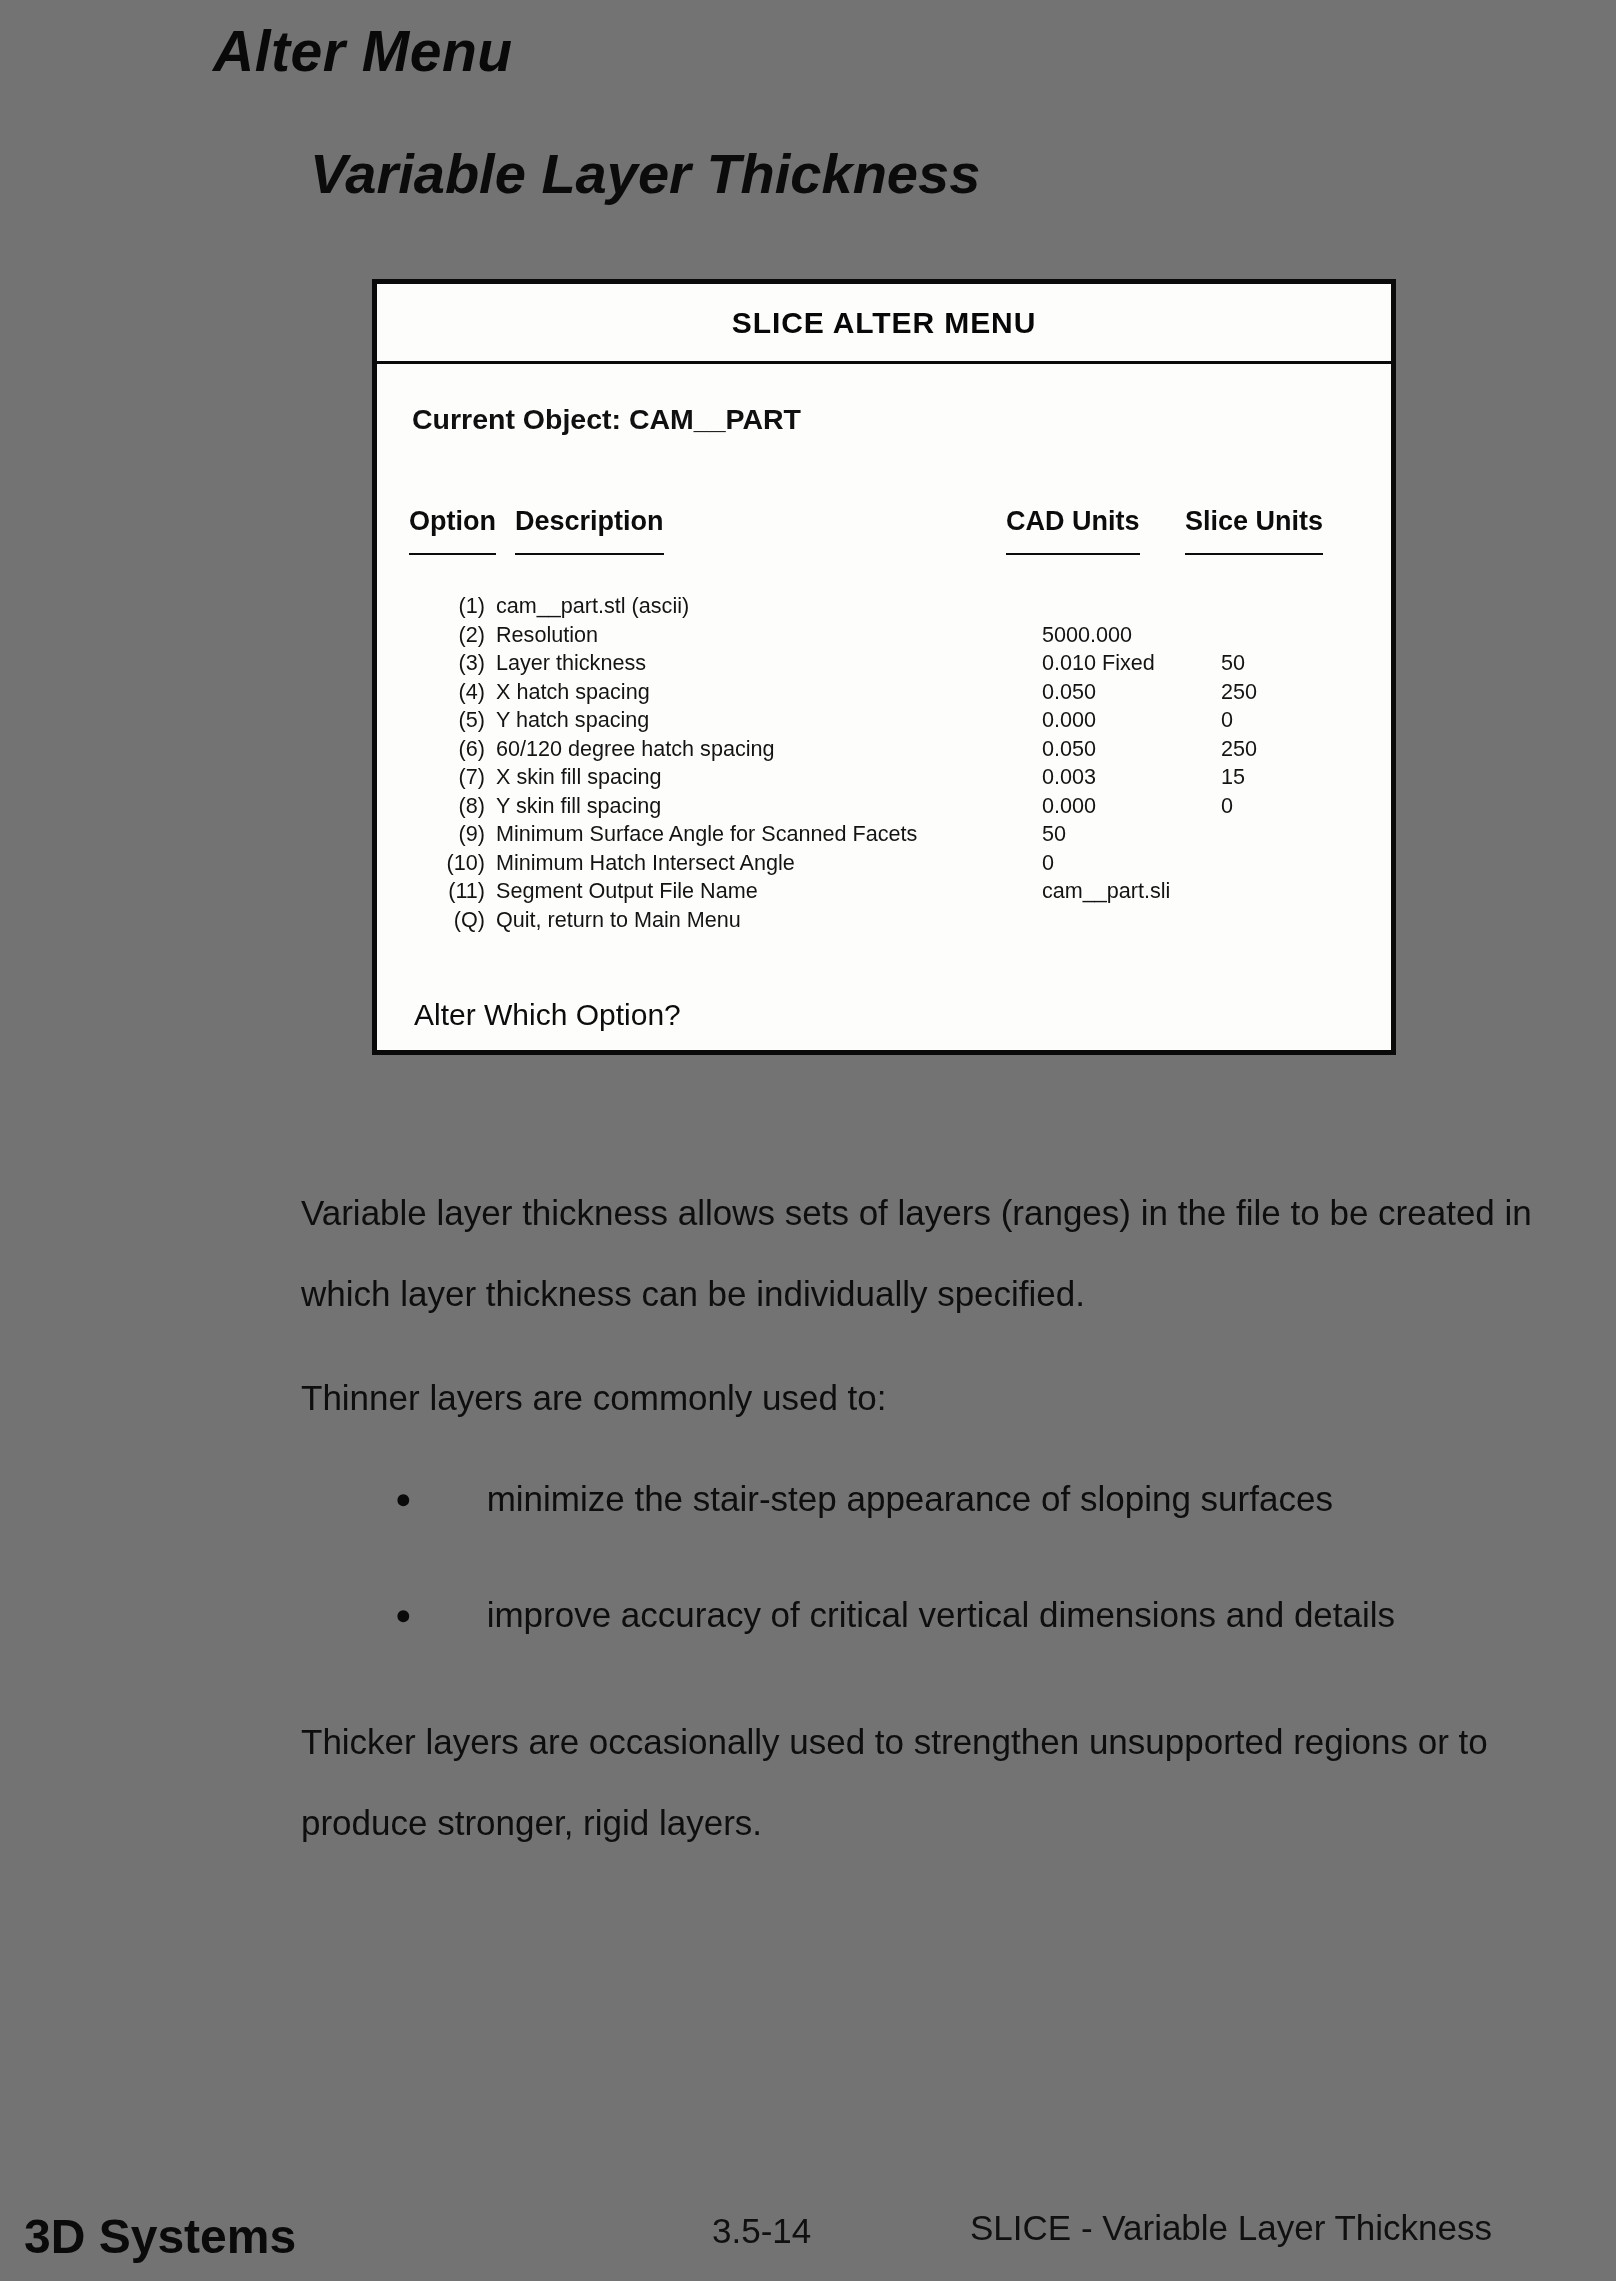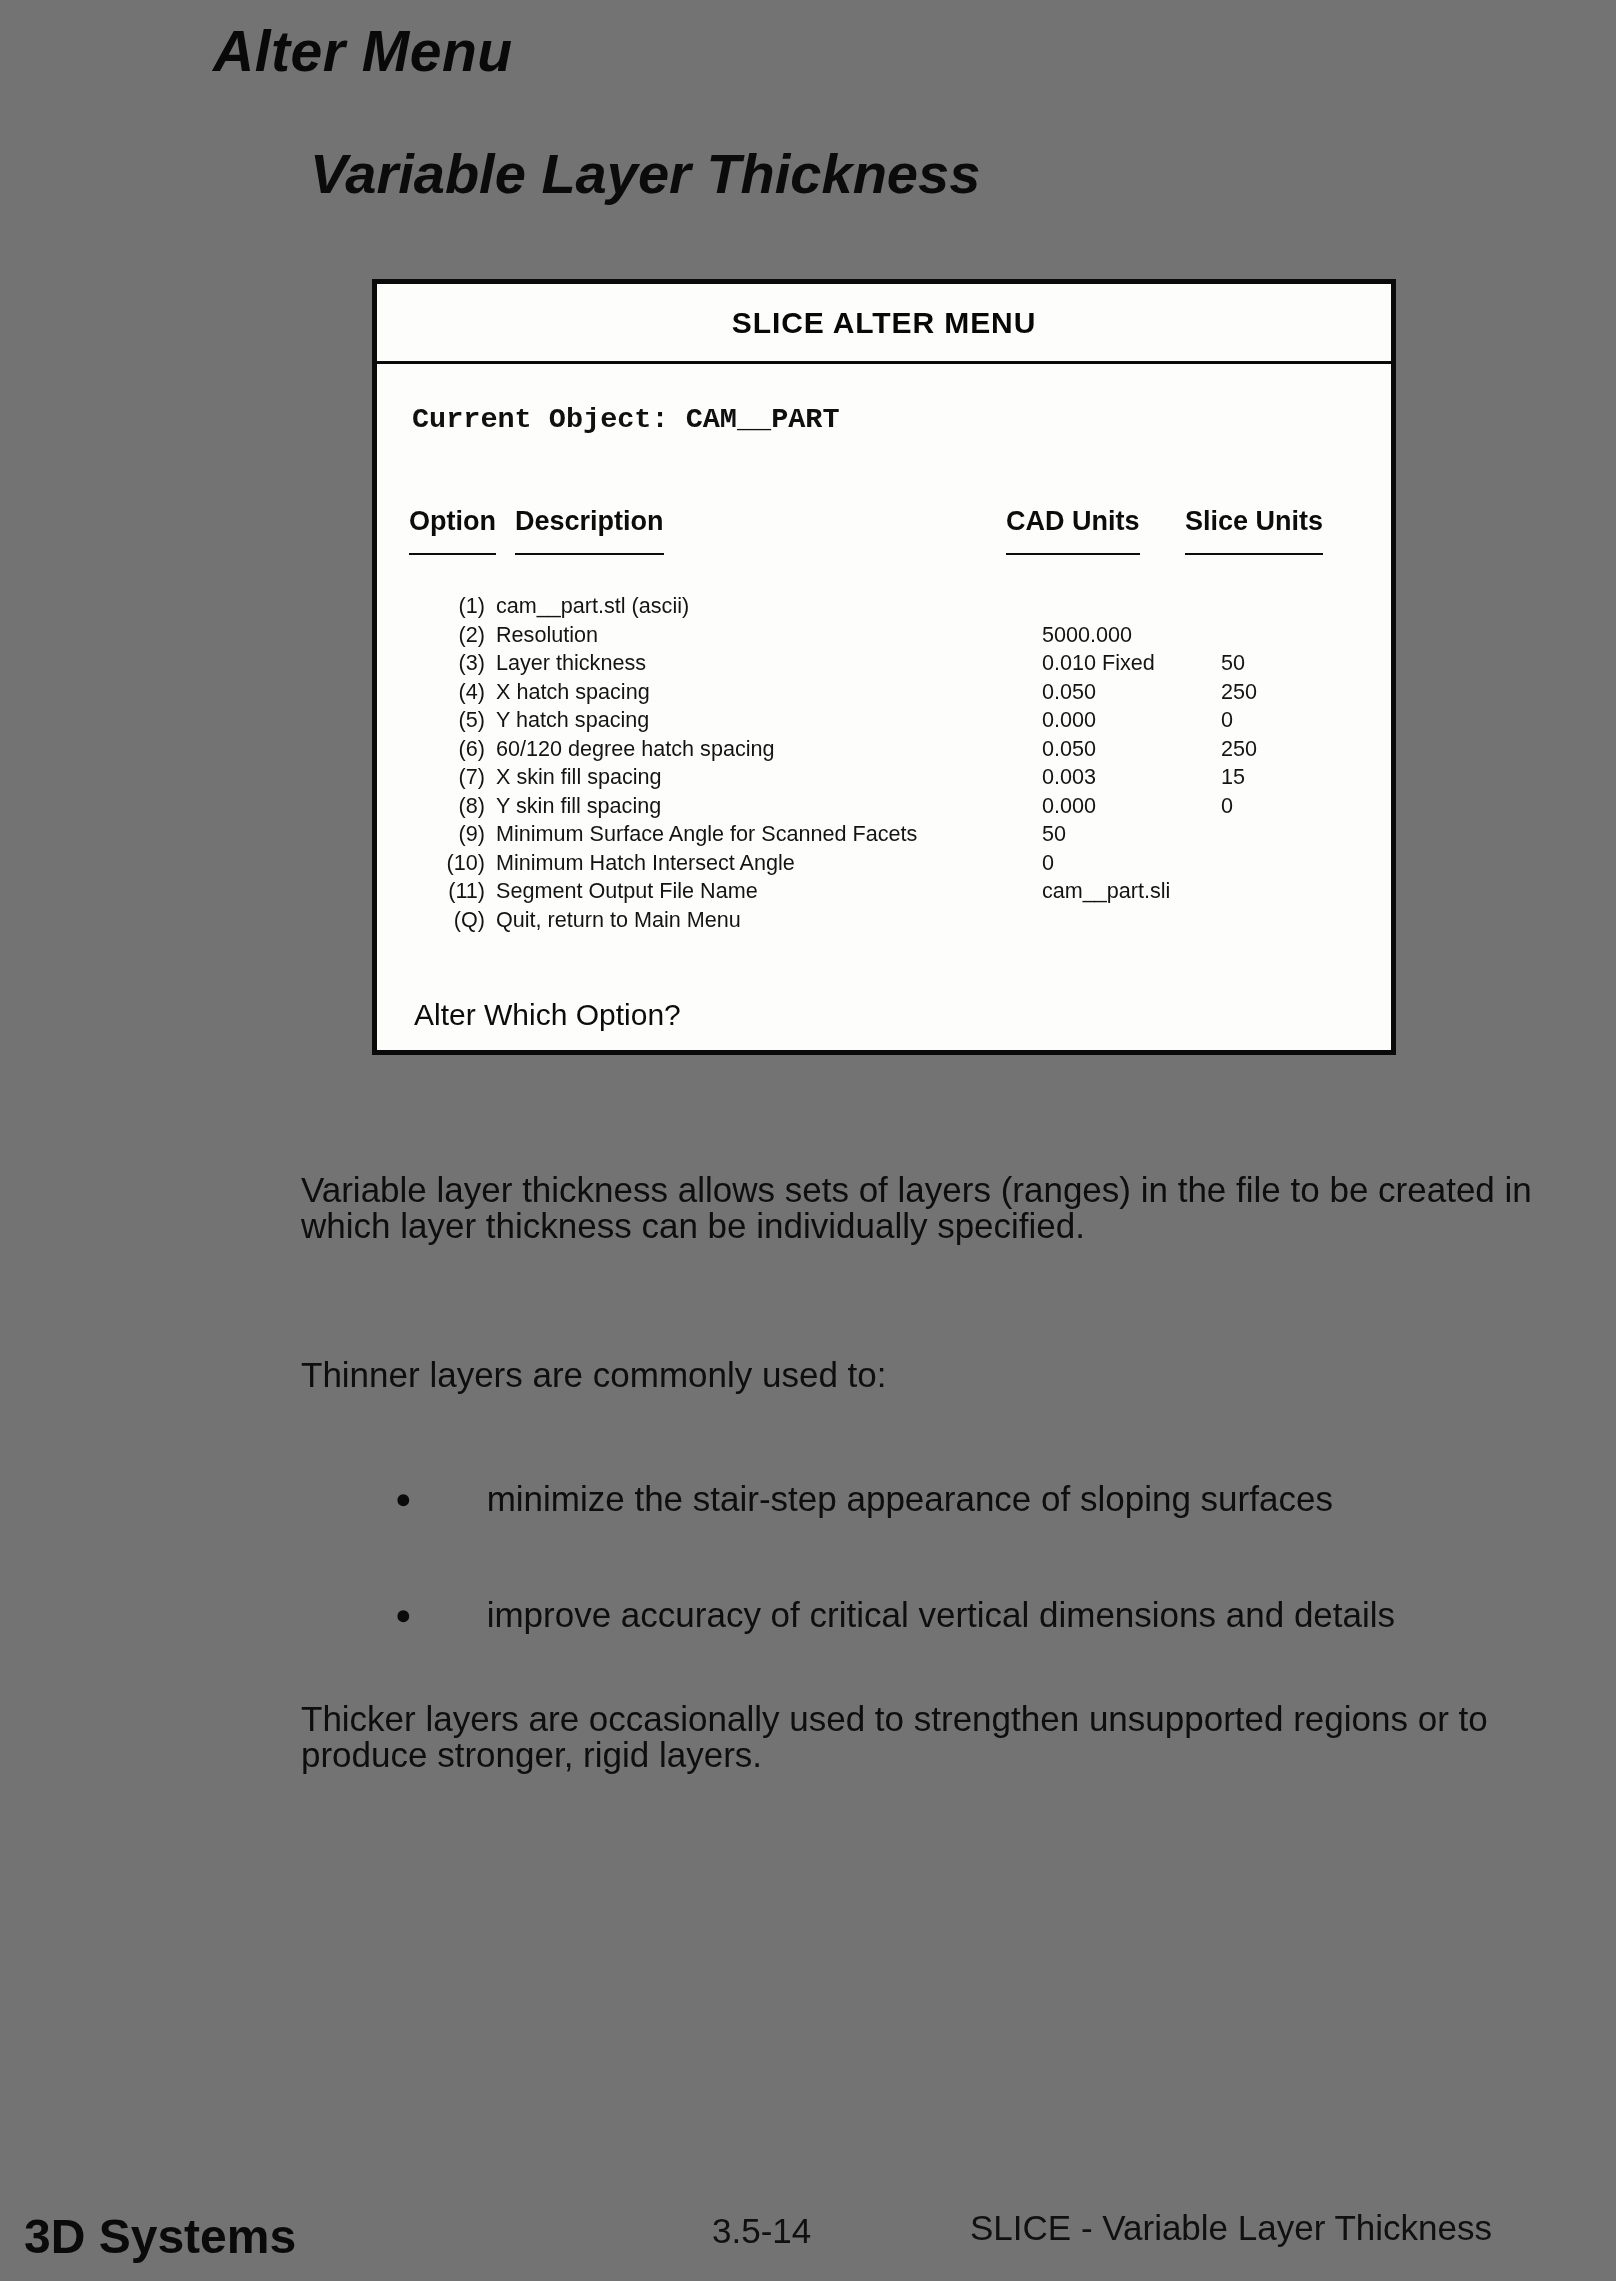--- a/index.html
+++ b/index.html
@@ -31,21 +31,21 @@
     box-sizing:border-box;
   }
   .term-header{
     height:77px;
     border-bottom:3.7px solid #0a0a0a;
     display:flex;align-items:center;justify-content:center;
     font-size:30px;font-weight:bold;letter-spacing:0.9px;color:#080808;
   }
   .current-object{
     margin:39px 0 0 35px;
-    font-size:28.5px;font-weight:bold;color:#101010;font-family:Liberation Mono, monospace;
+    font-size:28.5px;font-weight:bold;color:#101010;
   }
   .col-headers{
     display:grid;
     grid-template-columns:106px 491px 179px auto;
     padding-left:32px;
     margin-top:70px;
     font-size:27px;font-weight:bold;color:#0c0c0c;
   }
   .col-headers span{
     justify-self:start;
@@ -62,21 +62,21 @@
   }
   .trow .opt{text-align:right;padding-right:11px;}
   .prompt{
     position:absolute;left:37px;bottom:18.4px;
     font-size:30px;color:#0c0c0c;font-weight:400;
   }
   
   .para{
     position:absolute;left:301px;
     width:1272px;
-    font-size:35px;line-height:36px;color:#0e0e0e;
+    font-size:35px;line-height:81px;color:#0e0e0e;
   }
   .p1{top:1172px;}
   .p2{top:1357px;}
   .p3{top:1701px;}
   .bullet-line{
     position:absolute;left:395px;width:1175px;
     display:flex;align-items:flex-start;
     font-size:35px;line-height:48px;color:#0e0e0e;
   }
   .b1{top:1475px;}

